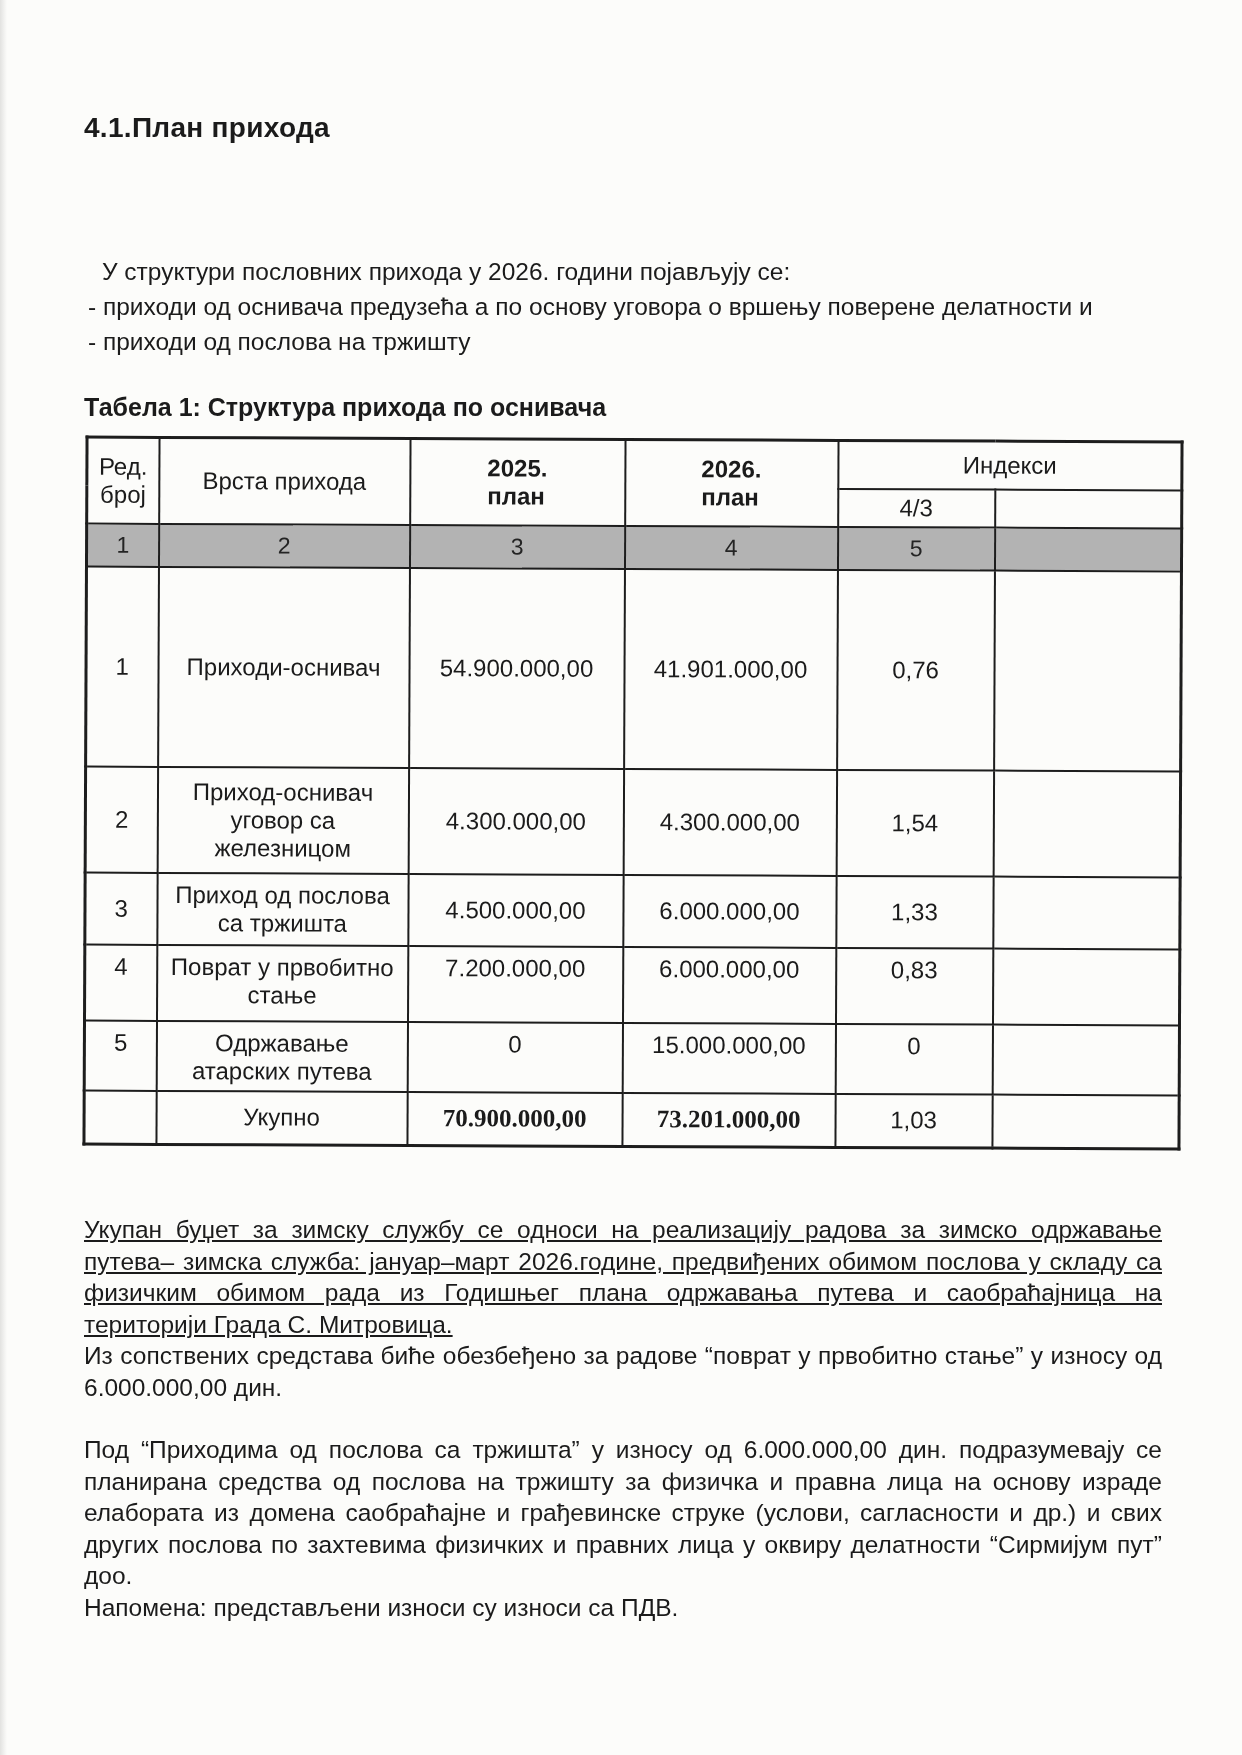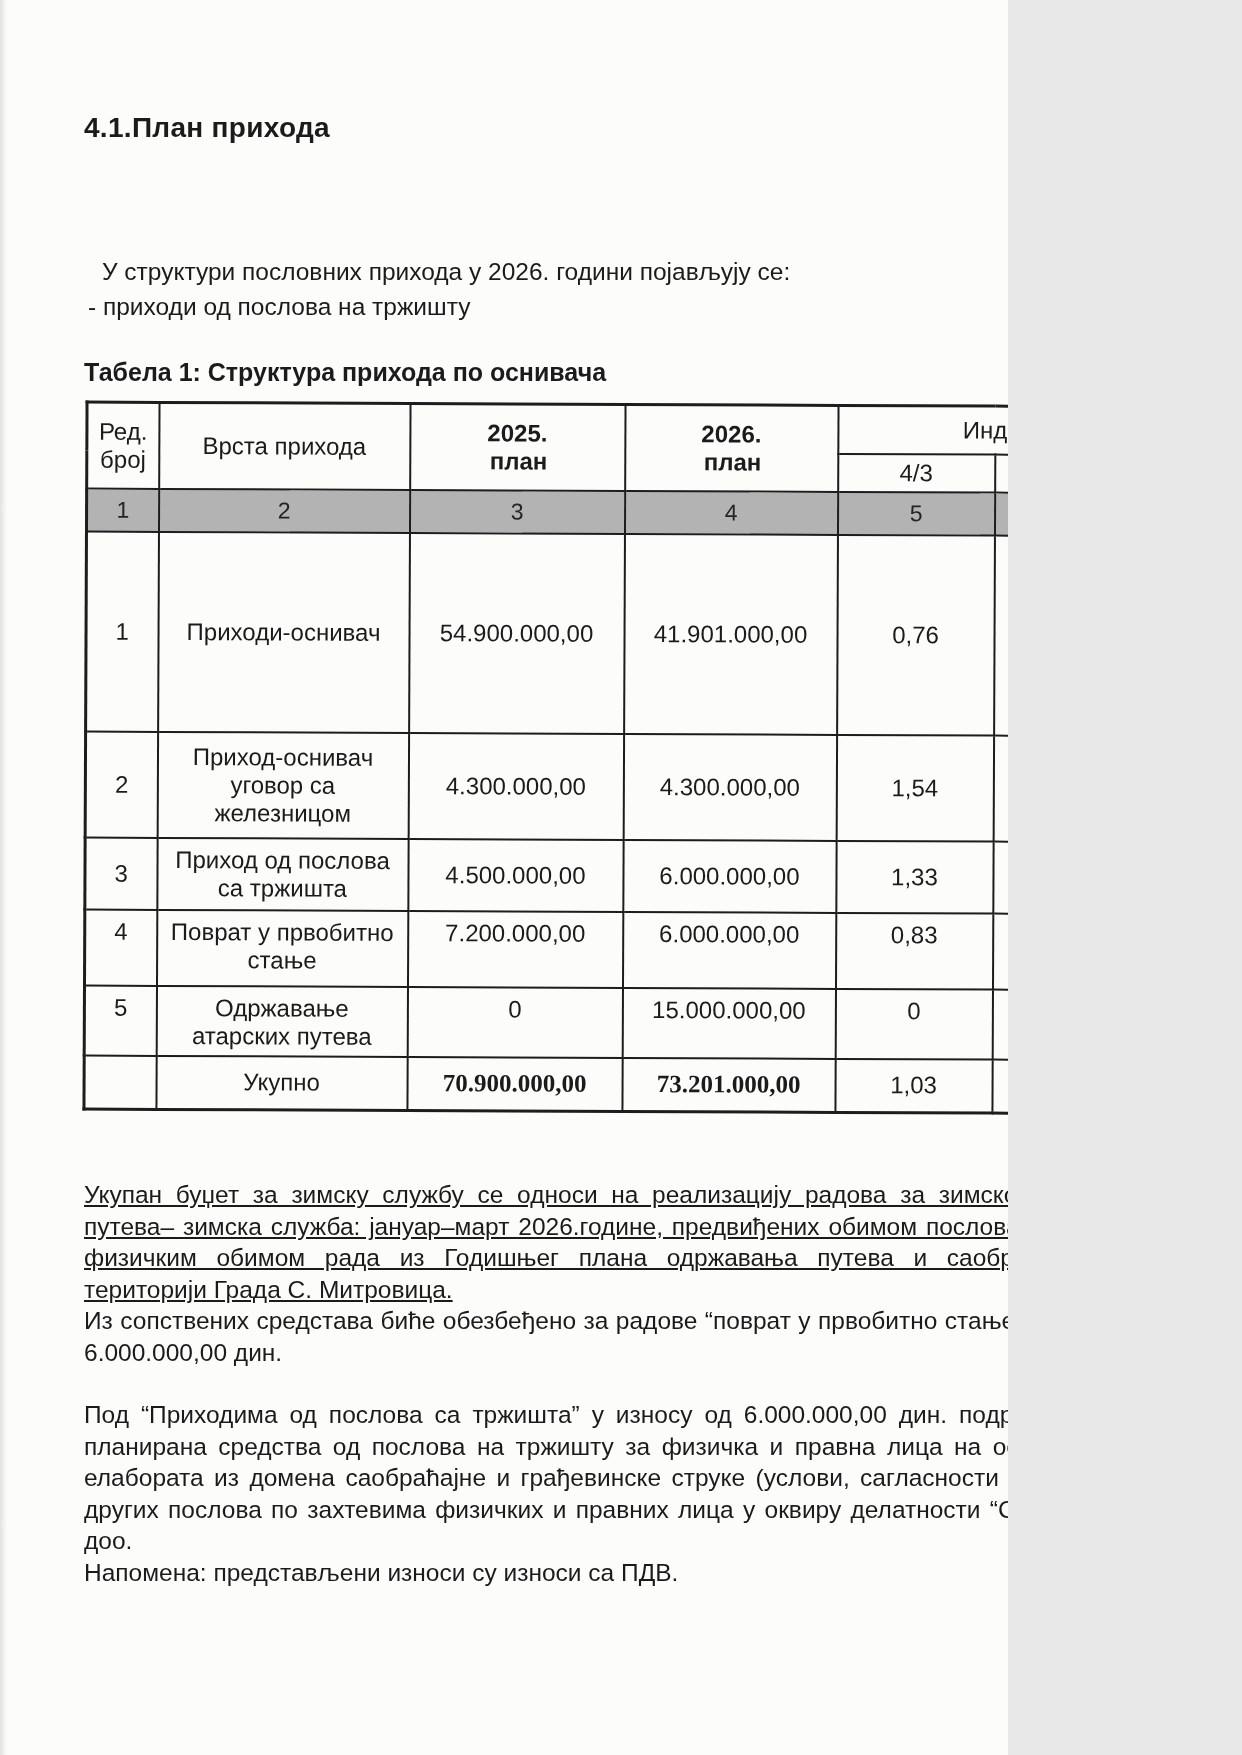--- a/index.html
+++ b/index.html
@@ -2,21 +2,21 @@
 <html><head>
 <meta charset="utf-8">
 <style>
   html, body {
     margin: 0;
     padding: 0;
     background: #e8e8e8;
   }
   .page {
     position: relative;
-    width: 1008px;
+    width: 1242px;
     height: 1755px;
     background: #fcfcfa;
     font-family: "Liberation Sans", "DejaVu Sans", sans-serif;
     color: #1b1b1b;
     box-sizing: border-box;
     padding: 112px 80px 0 84px;
     overflow: hidden;
   }
   
   .scan-edge {
@@ -70,21 +70,21 @@
   tr.hrow2 { height: 38px; }
   td.hdr-rownum {
     text-align: left;
     padding-left: 6px;
     white-space: pre-line;
     font-size: 24px;
     border-radius: 9px;
   }
   td.hdr-plan span {
     display: inline-block;
-    text-align: right;
+    text-align: left;
     white-space: pre-line;
     font-weight: bold;
   }
   td.hdr-indices { font-weight: normal; }
 
   tr.graynum { height: 43px; }
   tr.graynum td {
     background: #b3b3b3;
     font-size: 23px;
     color: #242424;
@@ -121,20 +121,21 @@
 </head>
 <body>
 
 <div class="page">
   <div class="scan-edge"></div>
 
   <h1 class="title">4.1.План прихода</h1>
 
   <div class="intro">
     <p class="intro-line first">У структури пословних прихода у 2026. години појављују се:</p>
+    <p class="intro-line">- приходи од оснивача предузећа а по основу уговора о вршењу поверене делатности и</p>
     <p class="intro-line">- приходи од послова на тржишту</p>
   </div>
 
   <div class="caption">Табела 1: Структура прихода по оснивача</div>
 
   <table class="revenue">
     <colgroup>
       <col style="width:72px">
       <col style="width:251px">
       <col style="width:215px">

